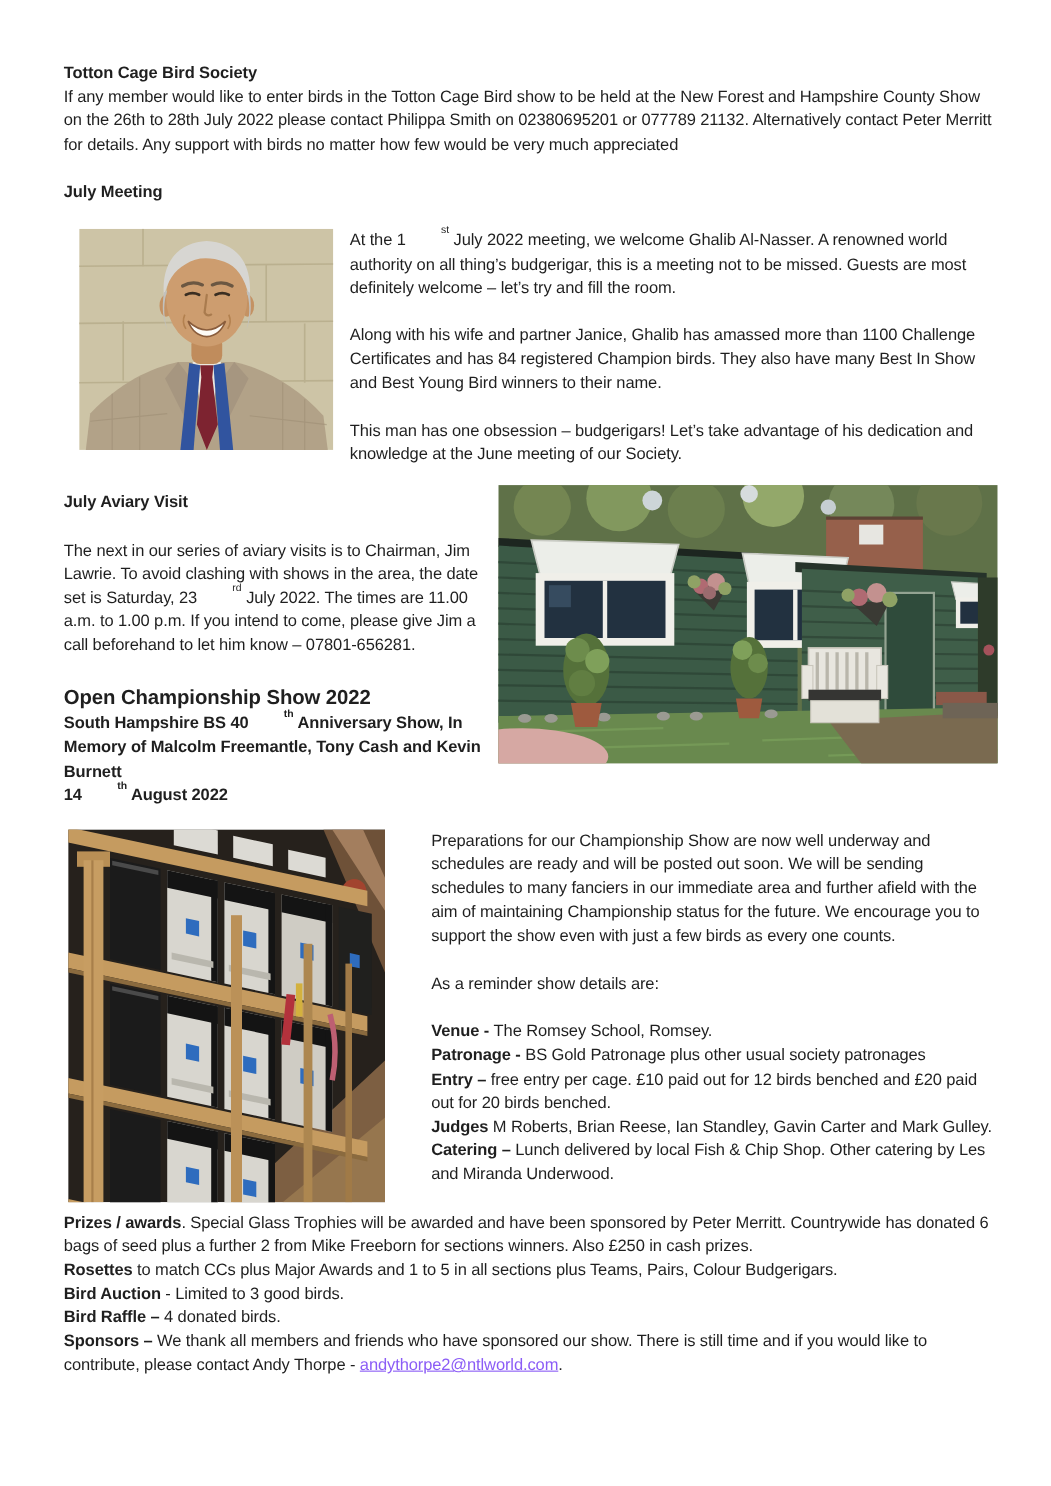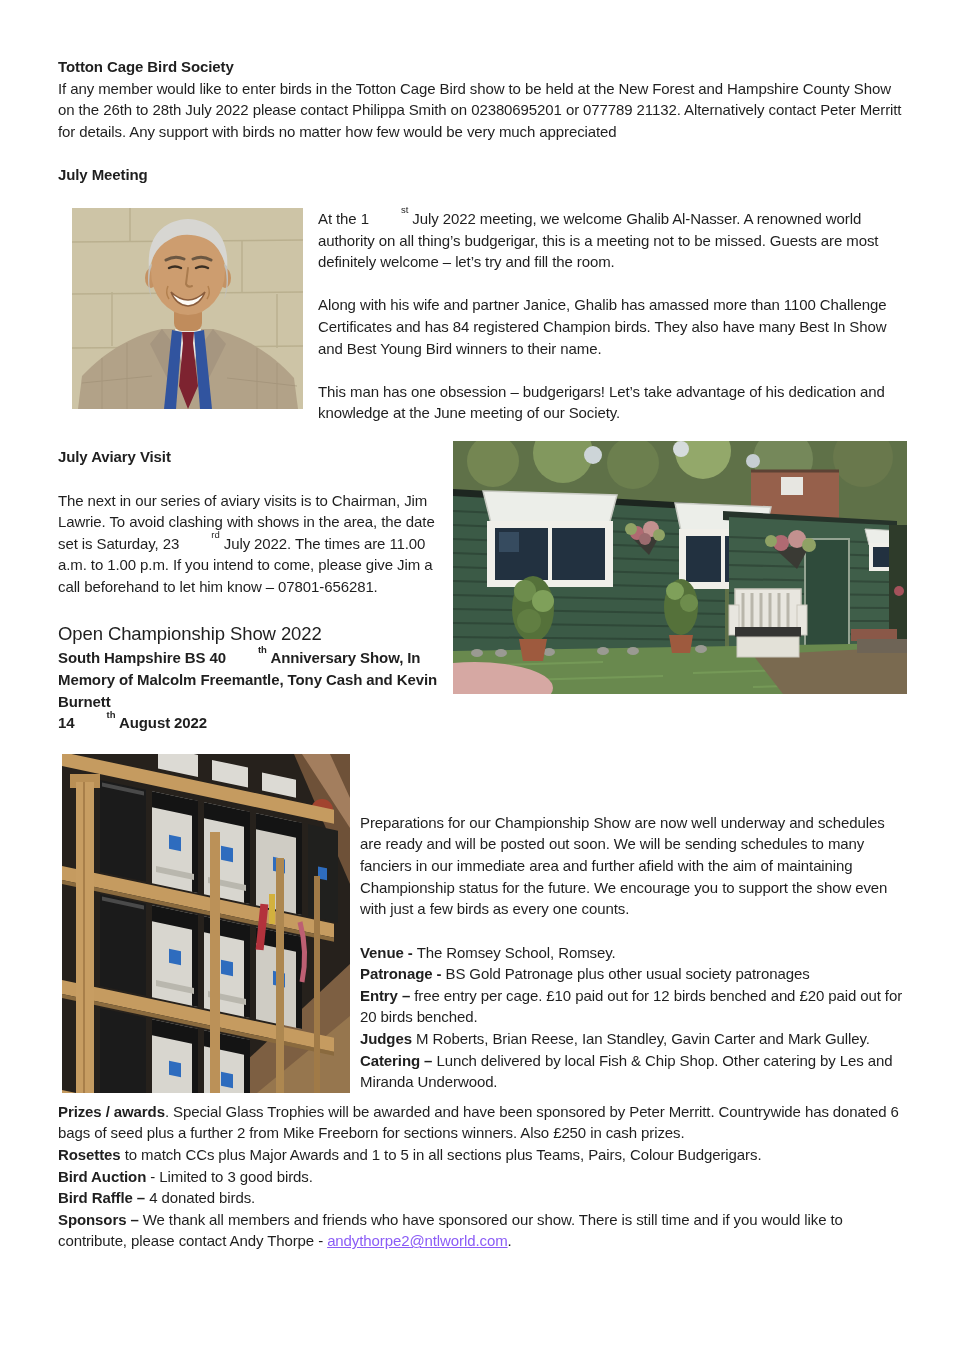--- a/index.html
+++ b/index.html
@@ -5,33 +5,33 @@
   html,body{margin:0;padding:0;background:#ffffff;}
   .page{
     position:relative;width:955px;height:1261px;background:#fff;overflow:hidden;
     font-family:"Liberation Sans",sans-serif;color:#1f1f1f;
     font-size:15px;line-height:21.6px;letter-spacing:-0.1px;
   }
   .content{padding:56px 48px 0 58px;}
   p{margin:0;}
   .h{font-weight:bold;}
   .mb{margin-bottom:22px;}
-  .h2{font-weight:normal;font-size:18.5px;line-height:26px;}
+  .h2{font-weight:bold;font-size:18.5px;line-height:26px;}
   .hb{font-weight:bold;}
   sup{font-size:9.5px;line-height:0;position:relative;top:-4.5px;letter-spacing:0;margin-left:32px;}
   .email-link{color:#8b5cf6;text-decoration:underline;cursor:pointer;}
   .meeting-row{display:flex;align-items:flex-start;margin-bottom:22px;}
   .meeting-photo{flex:none;width:231px;height:201px;margin-left:14px;}
   .meeting-text{margin-left:15px;flex:1;}
   .meeting-text p + p{margin-top:21.6px;}
   .aviary-row{display:flex;justify-content:space-between;align-items:flex-start;margin-bottom:20px;}
   .aviary-left{width:398px;}
   .aviary-left .para{margin-bottom:24px;}
   .aviary-photo{flex:none;width:454px;height:253px;margin-top:-5px;}
-  .cages-row{display:flex;align-items:flex-end;margin-bottom:8px;}
+  .cages-row{display:flex;align-items:flex-start;margin-bottom:8px;gap:32px;}
   .cages-photo{flex:none;width:288px;height:339px;margin-left:4px;}
   .cages-text{margin-left:10px;width:547px;}
   .cages-text .para{margin-bottom:22px;}
   .photo svg{display:block;}
 </style>
 </head>
 <body>
 
 <div class="page">
   <div class="content">
@@ -318,20 +318,21 @@
           <rect x="148" y="78" width="10" height="261" fill="#bb9158"></rect>
           <rect x="214" y="104" width="8" height="235" fill="#ad8750"></rect>
           <rect x="252" y="122" width="6" height="217" fill="#a07a47"></rect>
           <rect x="196" y="150" width="8" height="46" fill="#b3323c" transform="rotate(6 200 173)"></rect>
           <rect x="207" y="140" width="6" height="30" fill="#d3b13e"></rect>
           <path d="M238,168 q8,30 2,60" stroke="#bd5f72" stroke-width="5" fill="none"></path>
         </svg>
       </div>
       <div class="cages-text">
         <p class="para">Preparations for our Championship Show are now well underway and schedules are ready and will be posted out soon. We will be sending schedules to many fanciers in our immediate area and further afield with the aim of maintaining Championship status for the future. We encourage you to support the show even with just a few birds as every one counts.</p>
+        <p class="para">As a reminder show details are:</p>
         <p><b>Venue - </b><span>The Romsey School, Romsey.</span></p>
         <p><b>Patronage - </b><span>BS Gold Patronage plus other usual society patronages</span></p>
         <p><b>Entry – </b><span>free entry per cage. £10 paid out for 12 birds benched and £20 paid out for 20 birds benched.</span></p>
         <p><b>Judges </b><span>M Roberts, Brian Reese, Ian Standley, Gavin Carter and Mark Gulley.</span></p>
         <p><b>Catering – </b><span>Lunch delivered by local Fish &amp; Chip Shop. Other catering by Les and Miranda Underwood.</span></p>
       </div>
     </div>
 
     <div class="bottom">
       <p><b>Prizes / awards</b><span>. Special Glass Trophies will be awarded and have been sponsored by Peter Merritt. Countrywide has donated 6 bags of seed plus a further 2 from Mike Freeborn for sections winners. Also £250 in cash prizes.</span></p>

